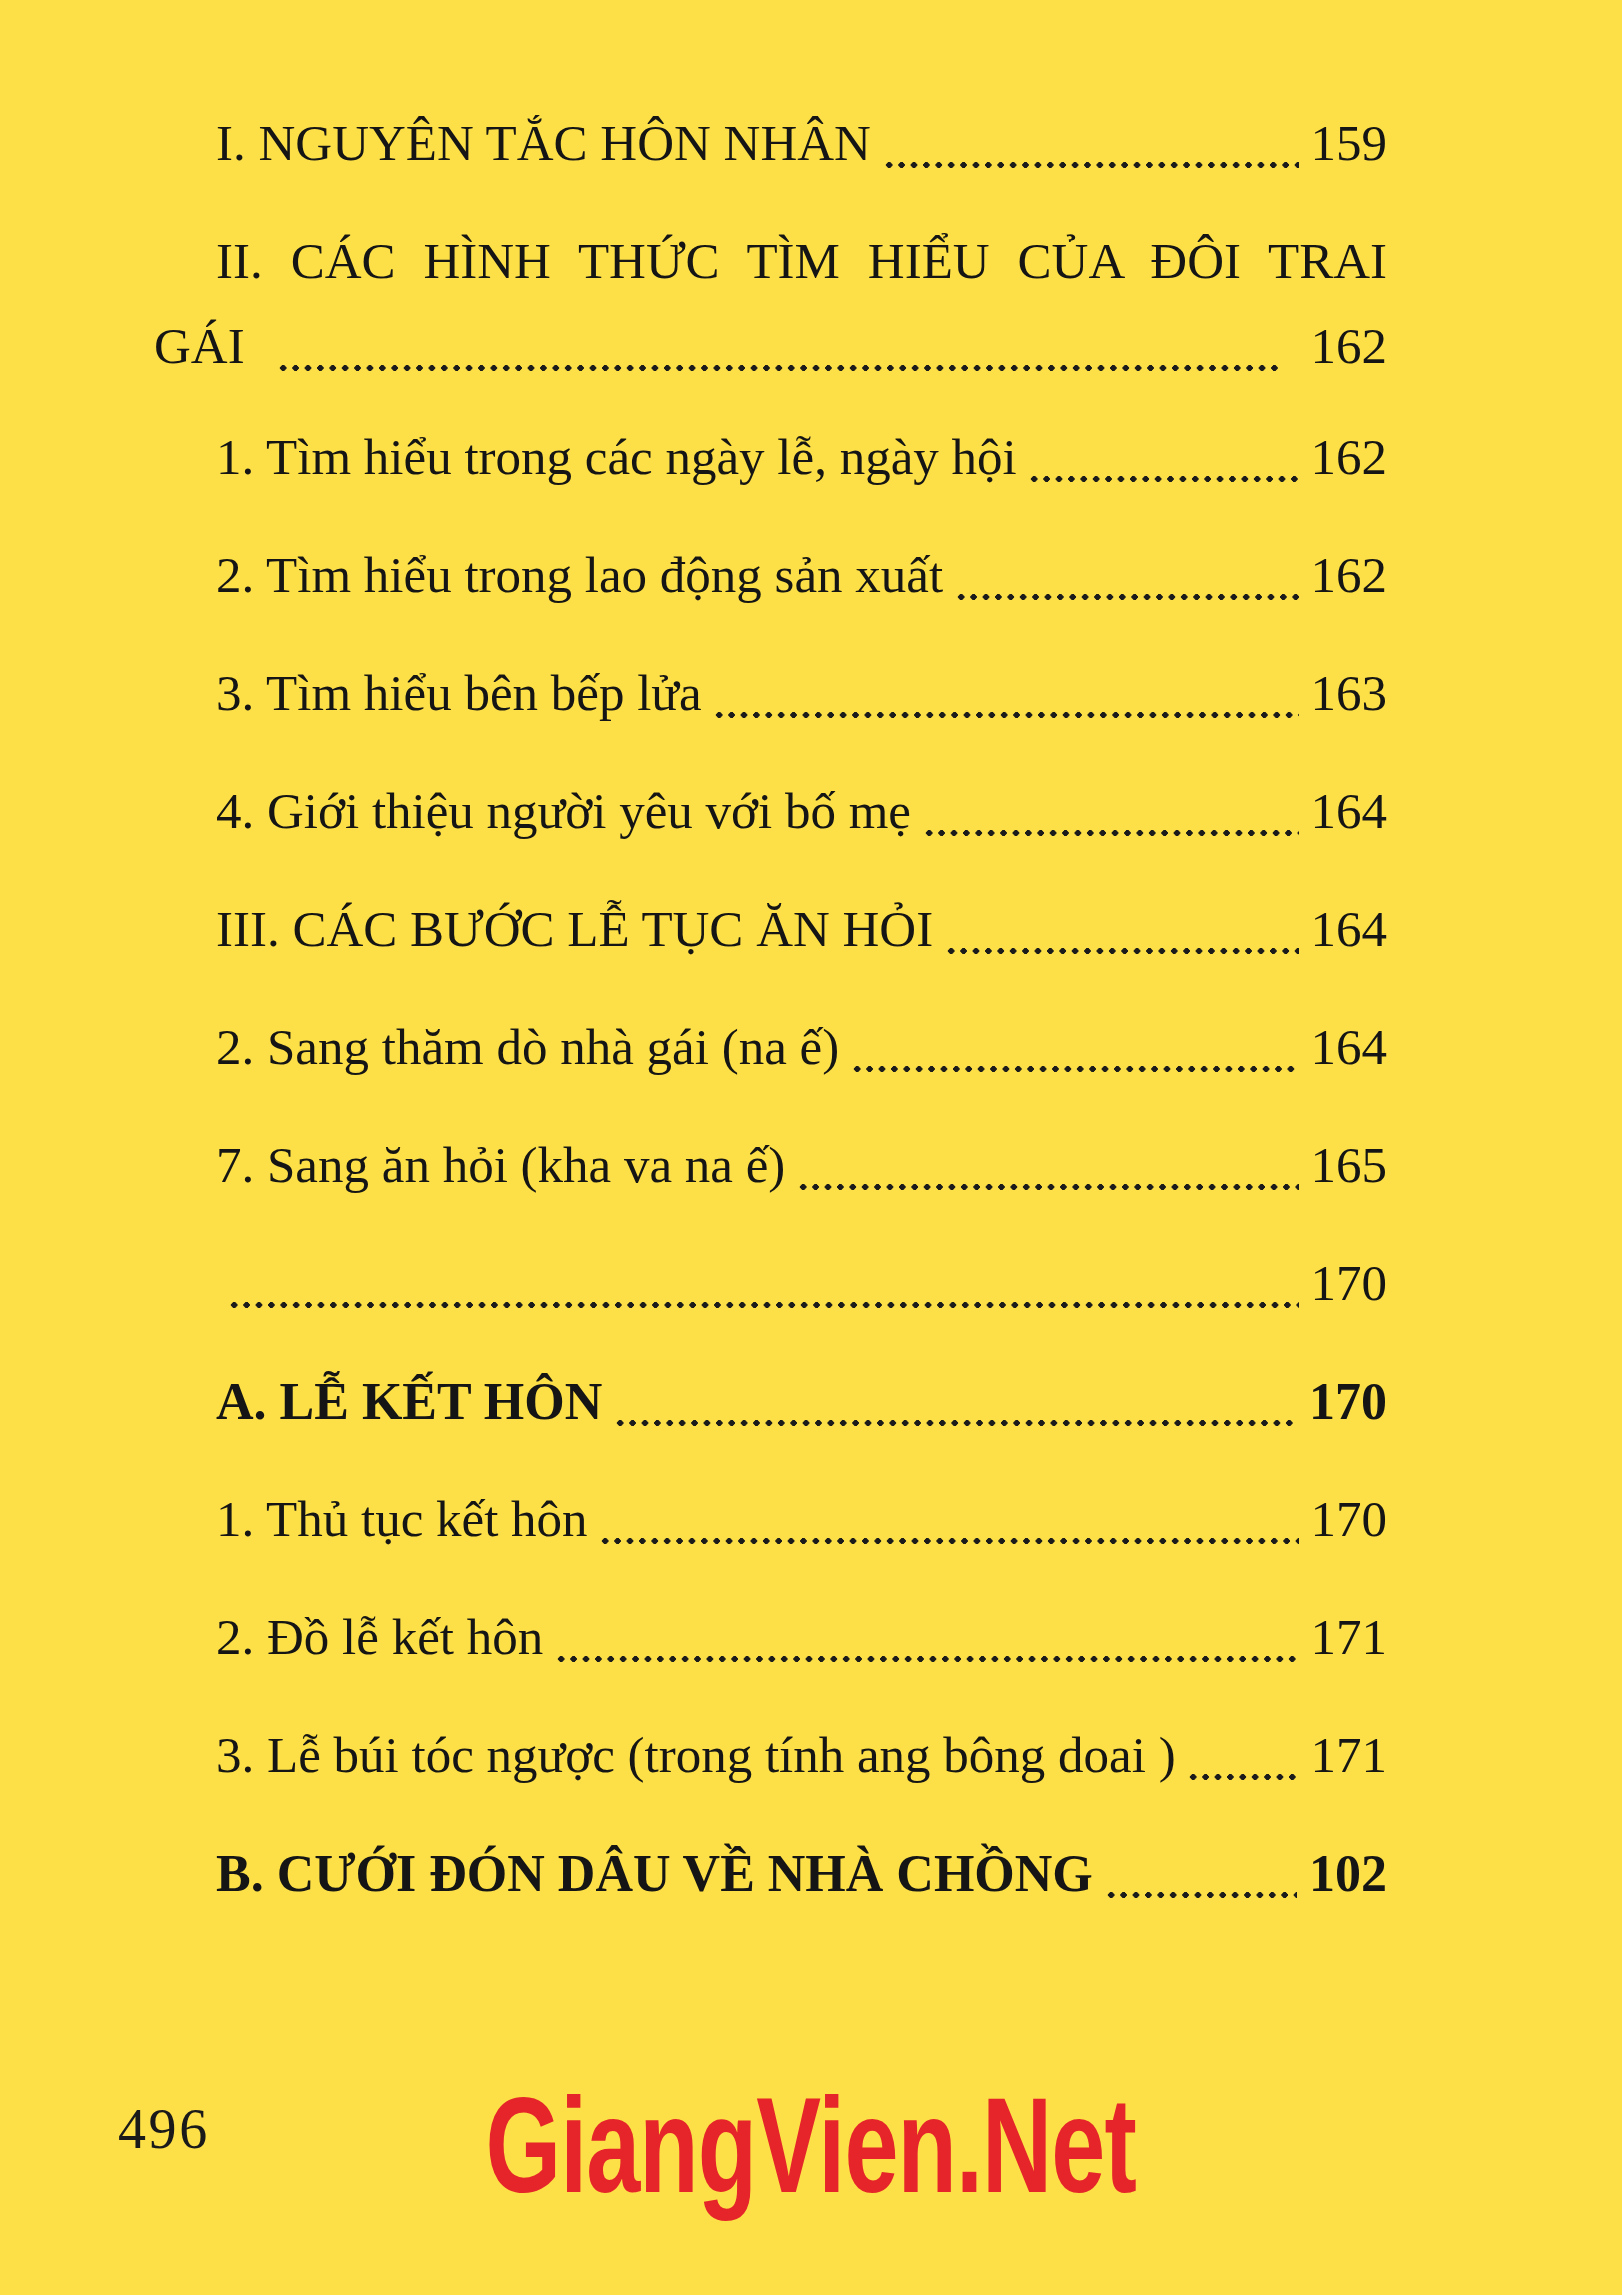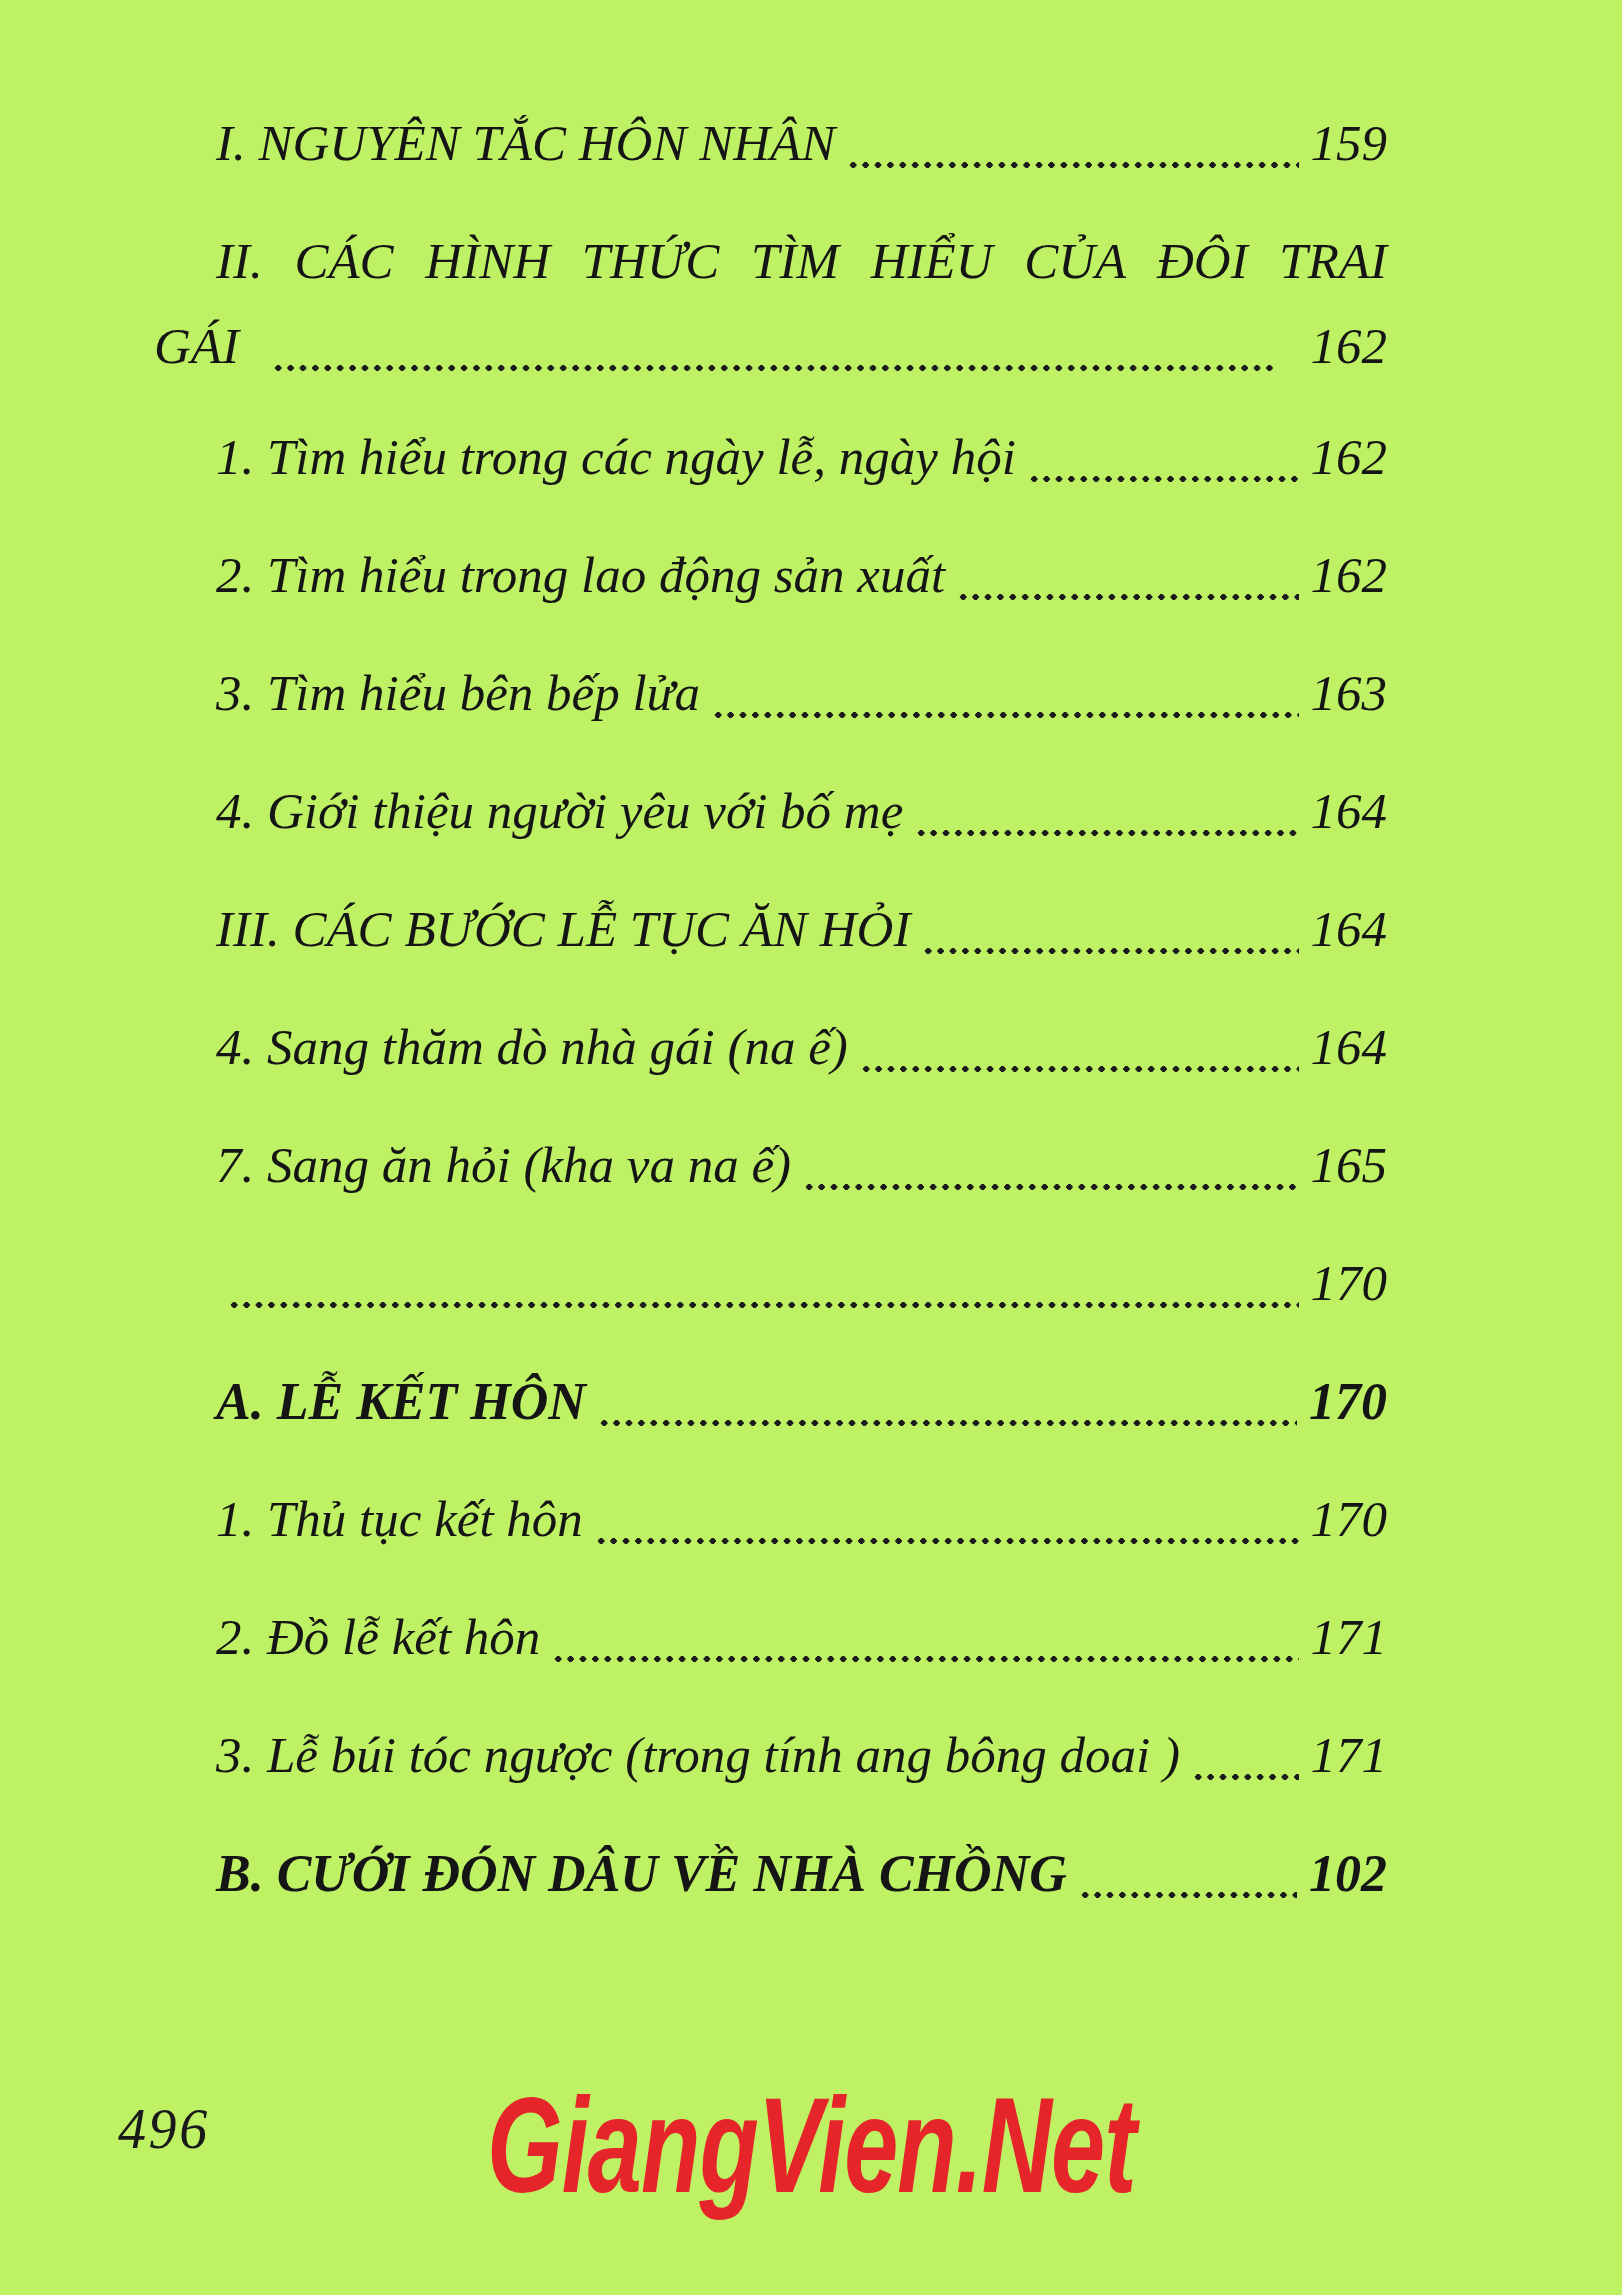--- a/index.html
+++ b/index.html
@@ -11,22 +11,21 @@
     overflow: hidden;
   }
   body {
     font-family: "Liberation Serif", "DejaVu Serif", serif;
     color: #151515;
     position: relative;
   }
   .page {
     position: absolute;
     inset: 0;
-    background: #bef264;
-    font-style: italic;
+    background: #fde047;
   }
   .toc {
     position: absolute;
     top: 101px;
     left: 154px;
     width: 1233px;
   }
   .entry {
     font-size: 51px;
     line-height: 85px;
@@ -162,21 +161,21 @@
     <div class="entry">
       <div class="row">
         <span class="label">III. CÁC BƯỚC LỄ TỤC ĂN HỎI</span>
         <span class="dots"></span>
         <span class="num">164</span>
       </div>
     </div>
 
     <div class="entry">
       <div class="row">
-        <span class="label">4. Sang thăm dò nhà gái (na ế)</span>
+        <span class="label">2. Sang thăm dò nhà gái (na ế)</span>
         <span class="dots"></span>
         <span class="num">164</span>
       </div>
     </div>
 
     <div class="entry">
       <div class="row">
         <span class="label">7. Sang ăn hỏi (kha va na ế)</span>
         <span class="dots"></span>
         <span class="num">165</span>

